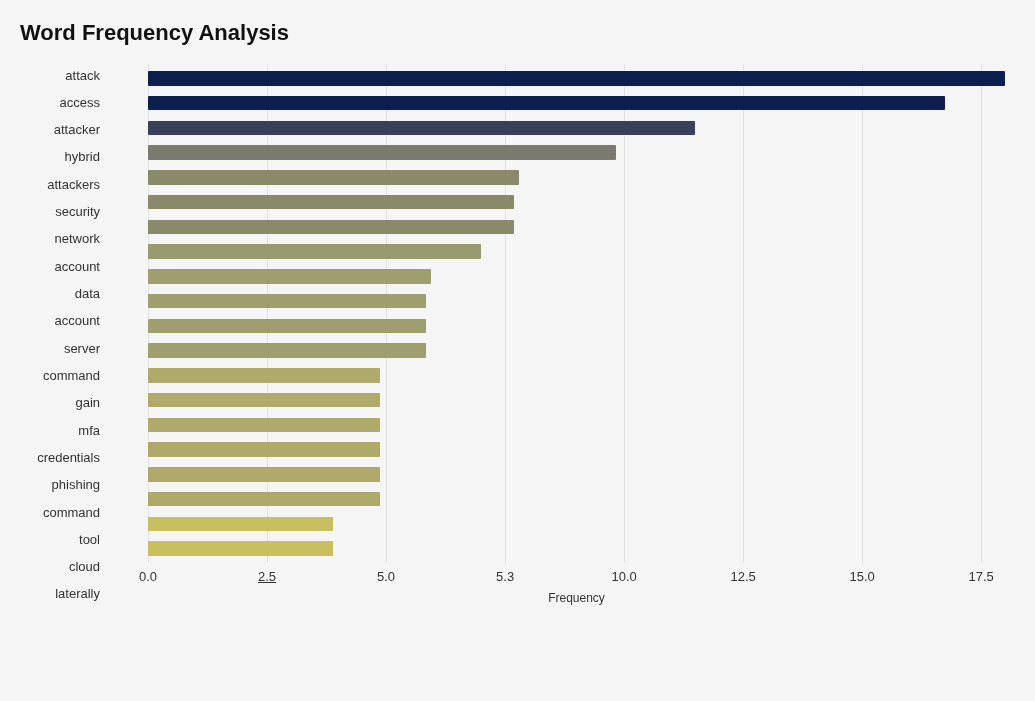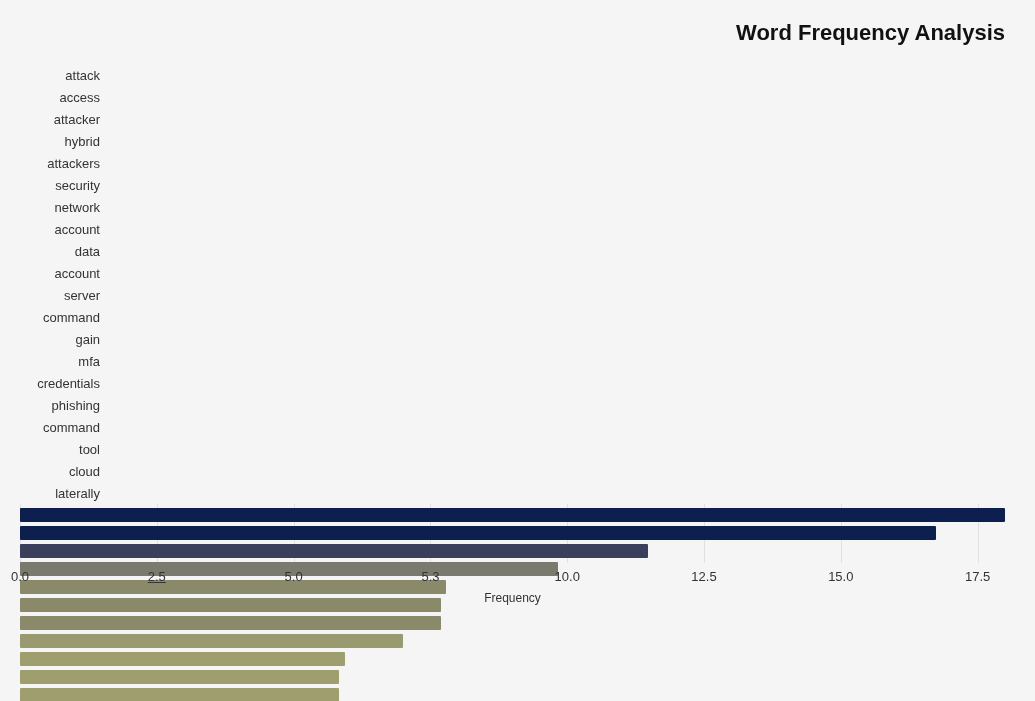--- a/index.html
+++ b/index.html
@@ -13,29 +13,29 @@
       justify-content: center;
     }
     .chart-container {
       background: #f5f5f5;
       width: 1035px;
       height: 701px;
       padding: 20px 30px 60px 20px;
       position: relative;
     }
     .chart-title {
-      text-align: right;
+      text-align: left;
       font-size: 22px;
       font-weight: bold;
       color: #111;
       margin-bottom: 18px;
     }
     .chart-body {
       display: flex;
-      flex-direction: column;
+      flex-direction: row;
       height: calc(100% - 80px);
     }
     .y-axis {
       display: flex;
       flex-direction: column;
       justify-content: space-between;
       align-items: flex-end;
       padding-right: 8px;
       width: 88px;
       flex-shrink: 0;
@@ -48,20 +48,21 @@
       height: 22px;
       display: flex;
       align-items: center;
       justify-content: flex-end;
     }
     .bars-and-grid {
       flex: 1;
       position: relative;
       display: flex;
       flex-direction: column;
+      margin-left: 40px;
     }
     .grid-and-bars {
       flex: 1;
       position: relative;
     }
     .grid-lines {
       position: absolute;
       top: 0; left: 0; right: 0; bottom: 0;
       display: flex;
       flex-direction: row;

